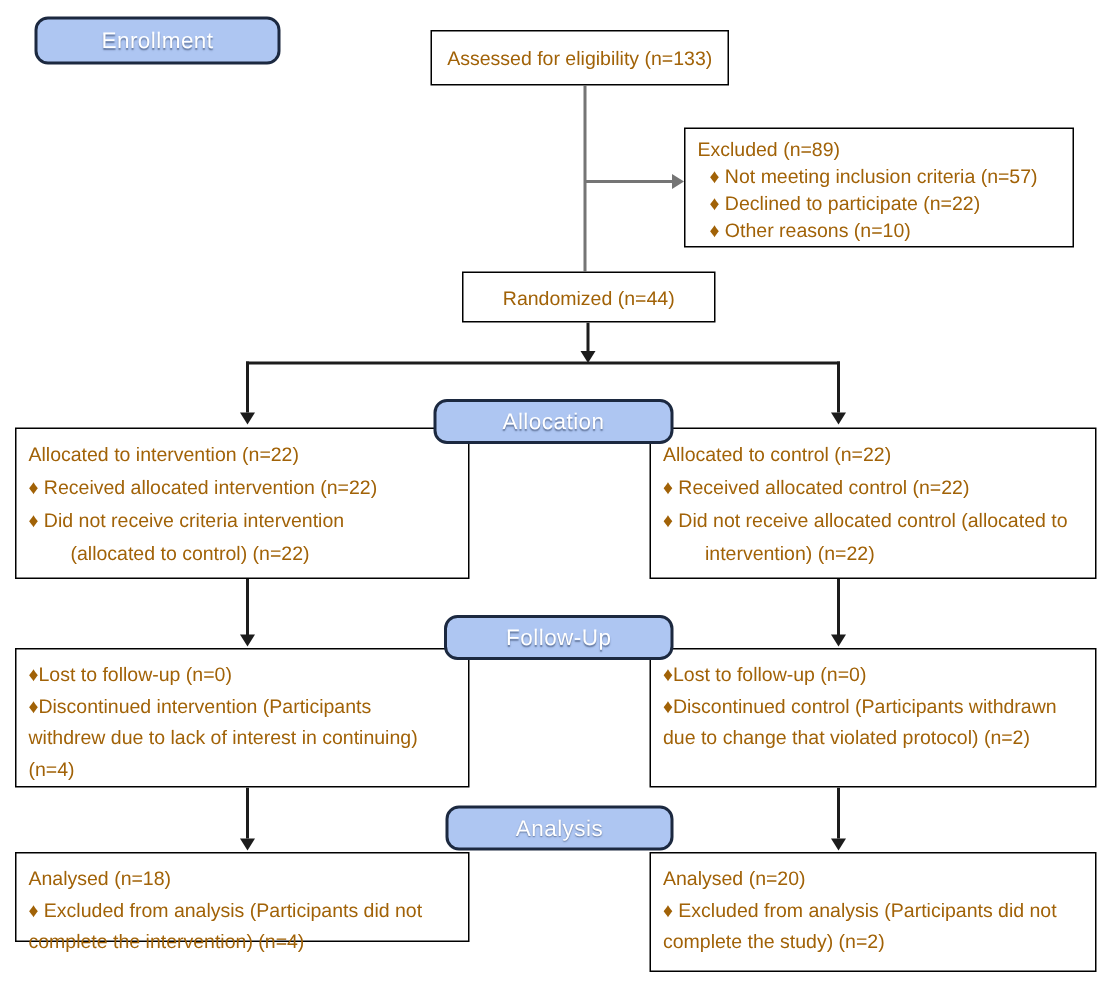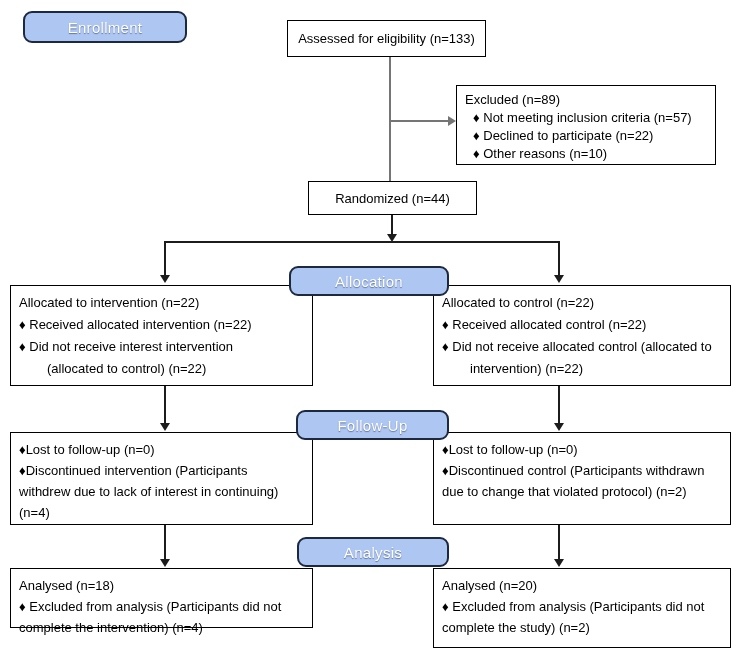--- a/index.html
+++ b/index.html
@@ -2,21 +2,21 @@
 <html><head>
 <meta charset="utf-8">
 <style>
   html,body{margin:0;padding:0;background:#ffffff;}
   .canvas{
     position:relative;width:743px;height:656px;background:#ffffff;
     font-family:"Liberation Sans",sans-serif;color:#000;overflow:hidden;
   }
   .box{
     position:absolute;background:#fff;border:1.5px solid #000;
-    font-size:13px;line-height:21px;color:#000000;box-sizing:border-box;z-index:2;
+    font-size:13px;line-height:21px;color:#a16207;box-sizing:border-box;z-index:2;
   }
   .box.center{display:flex;align-items:center;justify-content:center;text-align:center;}
   .box.multi{padding:6px 8px 0 8px;}
   .box.excluded{padding:5px 8px 0 8px;line-height:18px;}
   .box.alloc{line-height:22px;}
   .ln{white-space:nowrap;}
   .ln.bind{padding-left:8px;}   
   .ln.hang{padding-left:28px;}  
   .pill{
     position:absolute;background:#aec6f2;border:2px solid #1c2940;border-radius:9px;
@@ -60,21 +60,21 @@
     <div class="ln bind">♦ Other reasons (n=10)</div>
   </div>
 
   <div class="box center" style="left:308px;top:181px;width:169px;height:34px;">
     <span class="ln">Randomized (n=44)</span>
   </div>
 
   <div class="box multi alloc" style="left:10px;top:285px;width:303px;height:101px;">
     <div class="ln">Allocated to intervention (n=22)</div>
     <div class="ln">♦ Received allocated intervention (n=22)</div>
-    <div class="ln">♦ Did not receive interest intervention</div>
+    <div class="ln">♦ Did not receive criteria intervention</div>
     <div class="ln hang">(allocated to control) (n=22)</div>
   </div>
 
   <div class="box multi alloc" style="left:433px;top:285px;width:298px;height:101px;">
     <div class="ln">Allocated to control (n=22)</div>
     <div class="ln">♦ Received allocated control (n=22)</div>
     <div class="ln">♦ Did not receive allocated control (allocated to</div>
     <div class="ln hang">intervention) (n=22)</div>
   </div>
 

